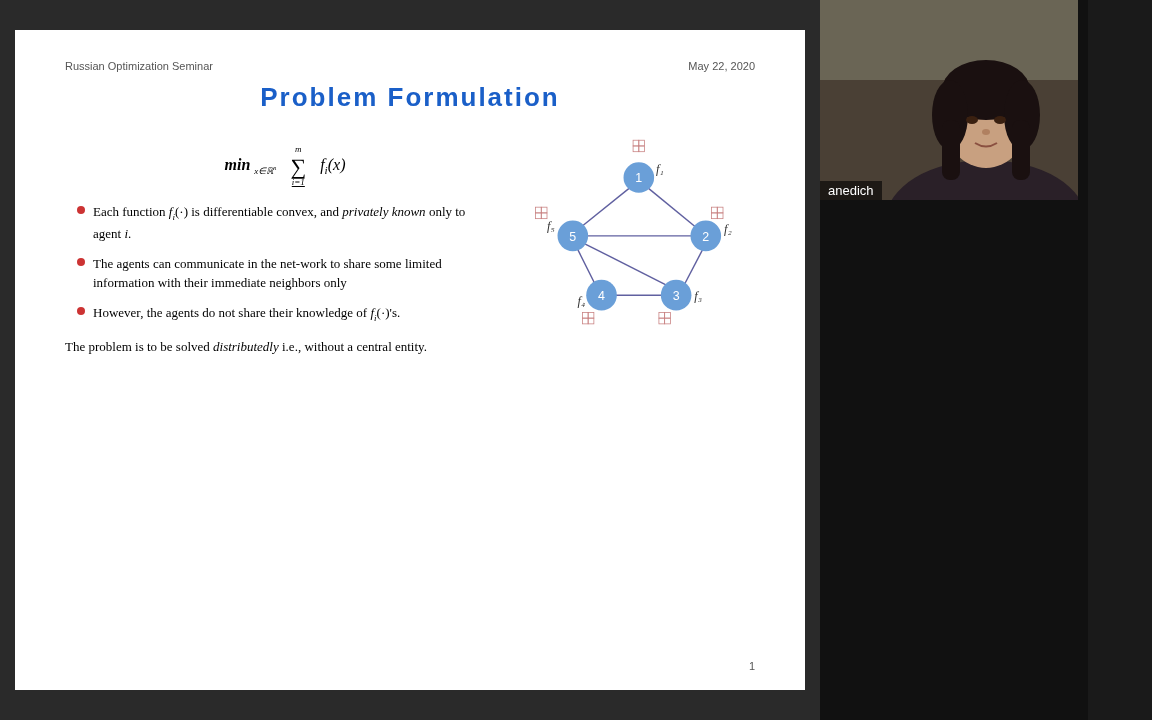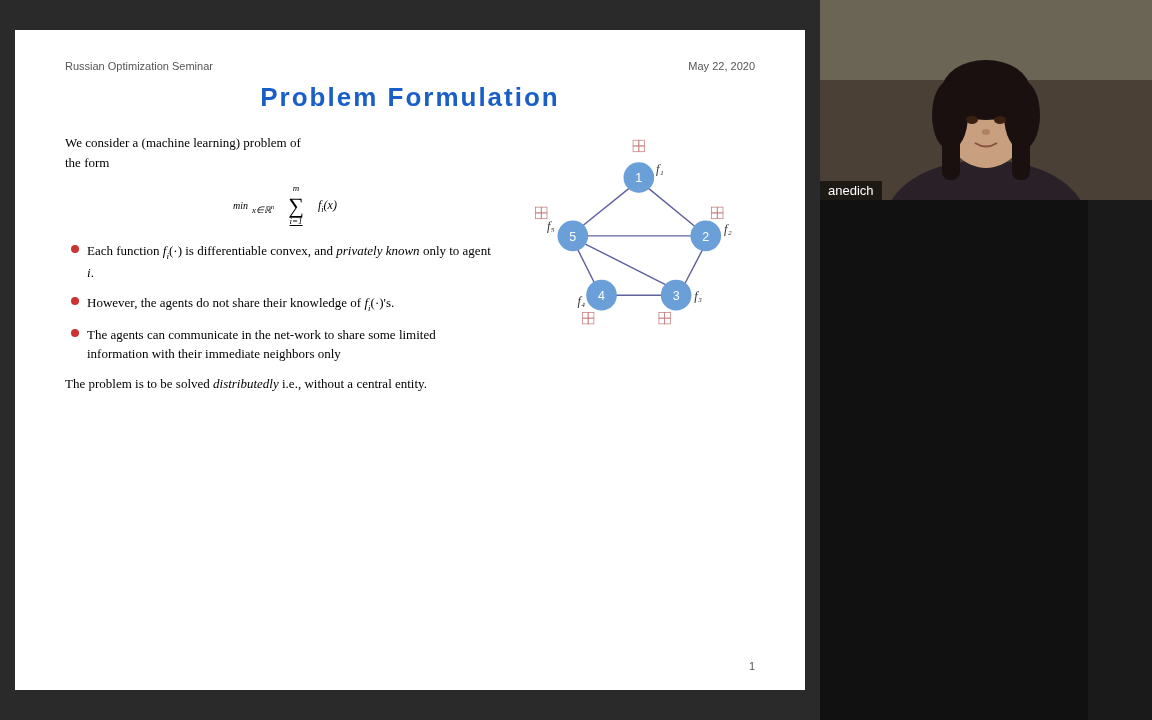--- a/index.html
+++ b/index.html
@@ -75,21 +75,21 @@
     }
 
     .formula-block {
       text-align: center;
       margin: 10px 0 12px 0;
       font-size: 16px;
     }
 
     .bullet-list {
       list-style: none;
-      margin: 6px;
+      margin: 12px;
       padding: 0;
     }
 
     .bullet-list li {
       display: flex;
       align-items: flex-start;
       margin-bottom: 10px;
       font-size: 13px;
       line-height: 1.5;
     }
@@ -125,21 +125,21 @@
       width: 240px;
       height: 220px;
     }
 
     
     #video-panel {
       width: 268px;
       height: 720px;
       background: #111;
       display: flex;
-      flex-direction: column;
+      flex-direction: row;
       gap: 10px;
     }
 
     #video-feed {
       width: 332px;
       height: 200px;
       background: #2a2a2a;
       position: relative;
       overflow: hidden;
     }
@@ -171,51 +171,47 @@
     <div class="slide-header">
       <span class="slide-header-left">Russian Optimization Seminar</span>
       <span class="slide-header-right">May 22, 2020</span>
     </div>
 
     <div class="slide-title">Problem Formulation</div>
 
     <div class="slide-content">
 
       <div class="slide-text">
-        <p>
-          <span>We consider a (machine learning) problem of</span><br>
-          <span>the form</span>
-        </p>
 
         <div class="formula-block">
-          <span style="font-size:10px; font-style:italic;">min</span>
+          <span style="font-size:16px; font-style:italic;font-weight:bold;">min</span>
           <span style="font-size:9px; vertical-align:sub; font-style:italic;">x∈ℝ<sup>n</sup></span>
           &nbsp;
           <span style="display:inline-flex; flex-direction:column; align-items:center; vertical-align:middle; font-size:11px; margin: 0 2px;">
             <span style="font-size:9px; font-style:italic;">m</span>
             <span style="font-size:22px; line-height:0.9;">∑</span>
             <span style="font-size:9px; font-style:italic;text-decoration:underline;">i=1</span>
           </span>
           &nbsp;
-          <span style="font-size:12px; font-style:italic;font-family:Liberation Serif, serif;">f<sub>i</sub>(x)</span>
+          <span style="font-size:16px; font-style:italic;font-family:Liberation Serif, serif;">f<sub>i</sub>(x)</span>
         </div>
 
 
         <ul class="bullet-list">
           <li>
             <span class="bullet-dot"></span>
             <span>Each function <em>f<sub>i</sub></em>(·) is differentiable convex, and <em>privately known</em> only to agent <em>i</em>.</span>
           </li>
           <li>
             <span class="bullet-dot"></span>
-            <span>However, the agents do not share their knowledge of <em>f<sub>i</sub></em>(·)'s.</span>
+            <span>The agents can communicate in the net-work to share some limited information with their immediate neighbors only</span>
           </li>
           <li>
             <span class="bullet-dot"></span>
-            <span>The agents can communicate in the net-work to share some limited information with their immediate neighbors only</span>
+            <span>However, the agents do not share their knowledge of <em>f<sub>i</sub></em>(·)'s.</span>
           </li>
         </ul>
 
         <p style="margin-top:10px;">
           <span>The problem is to be solved <em>distributedly</em> i.e., without a central entity.</span>
         </p>
       </div>
 
       <div class="network-diagram">
         <svg class="network-svg" viewBox="0 0 240 230">

